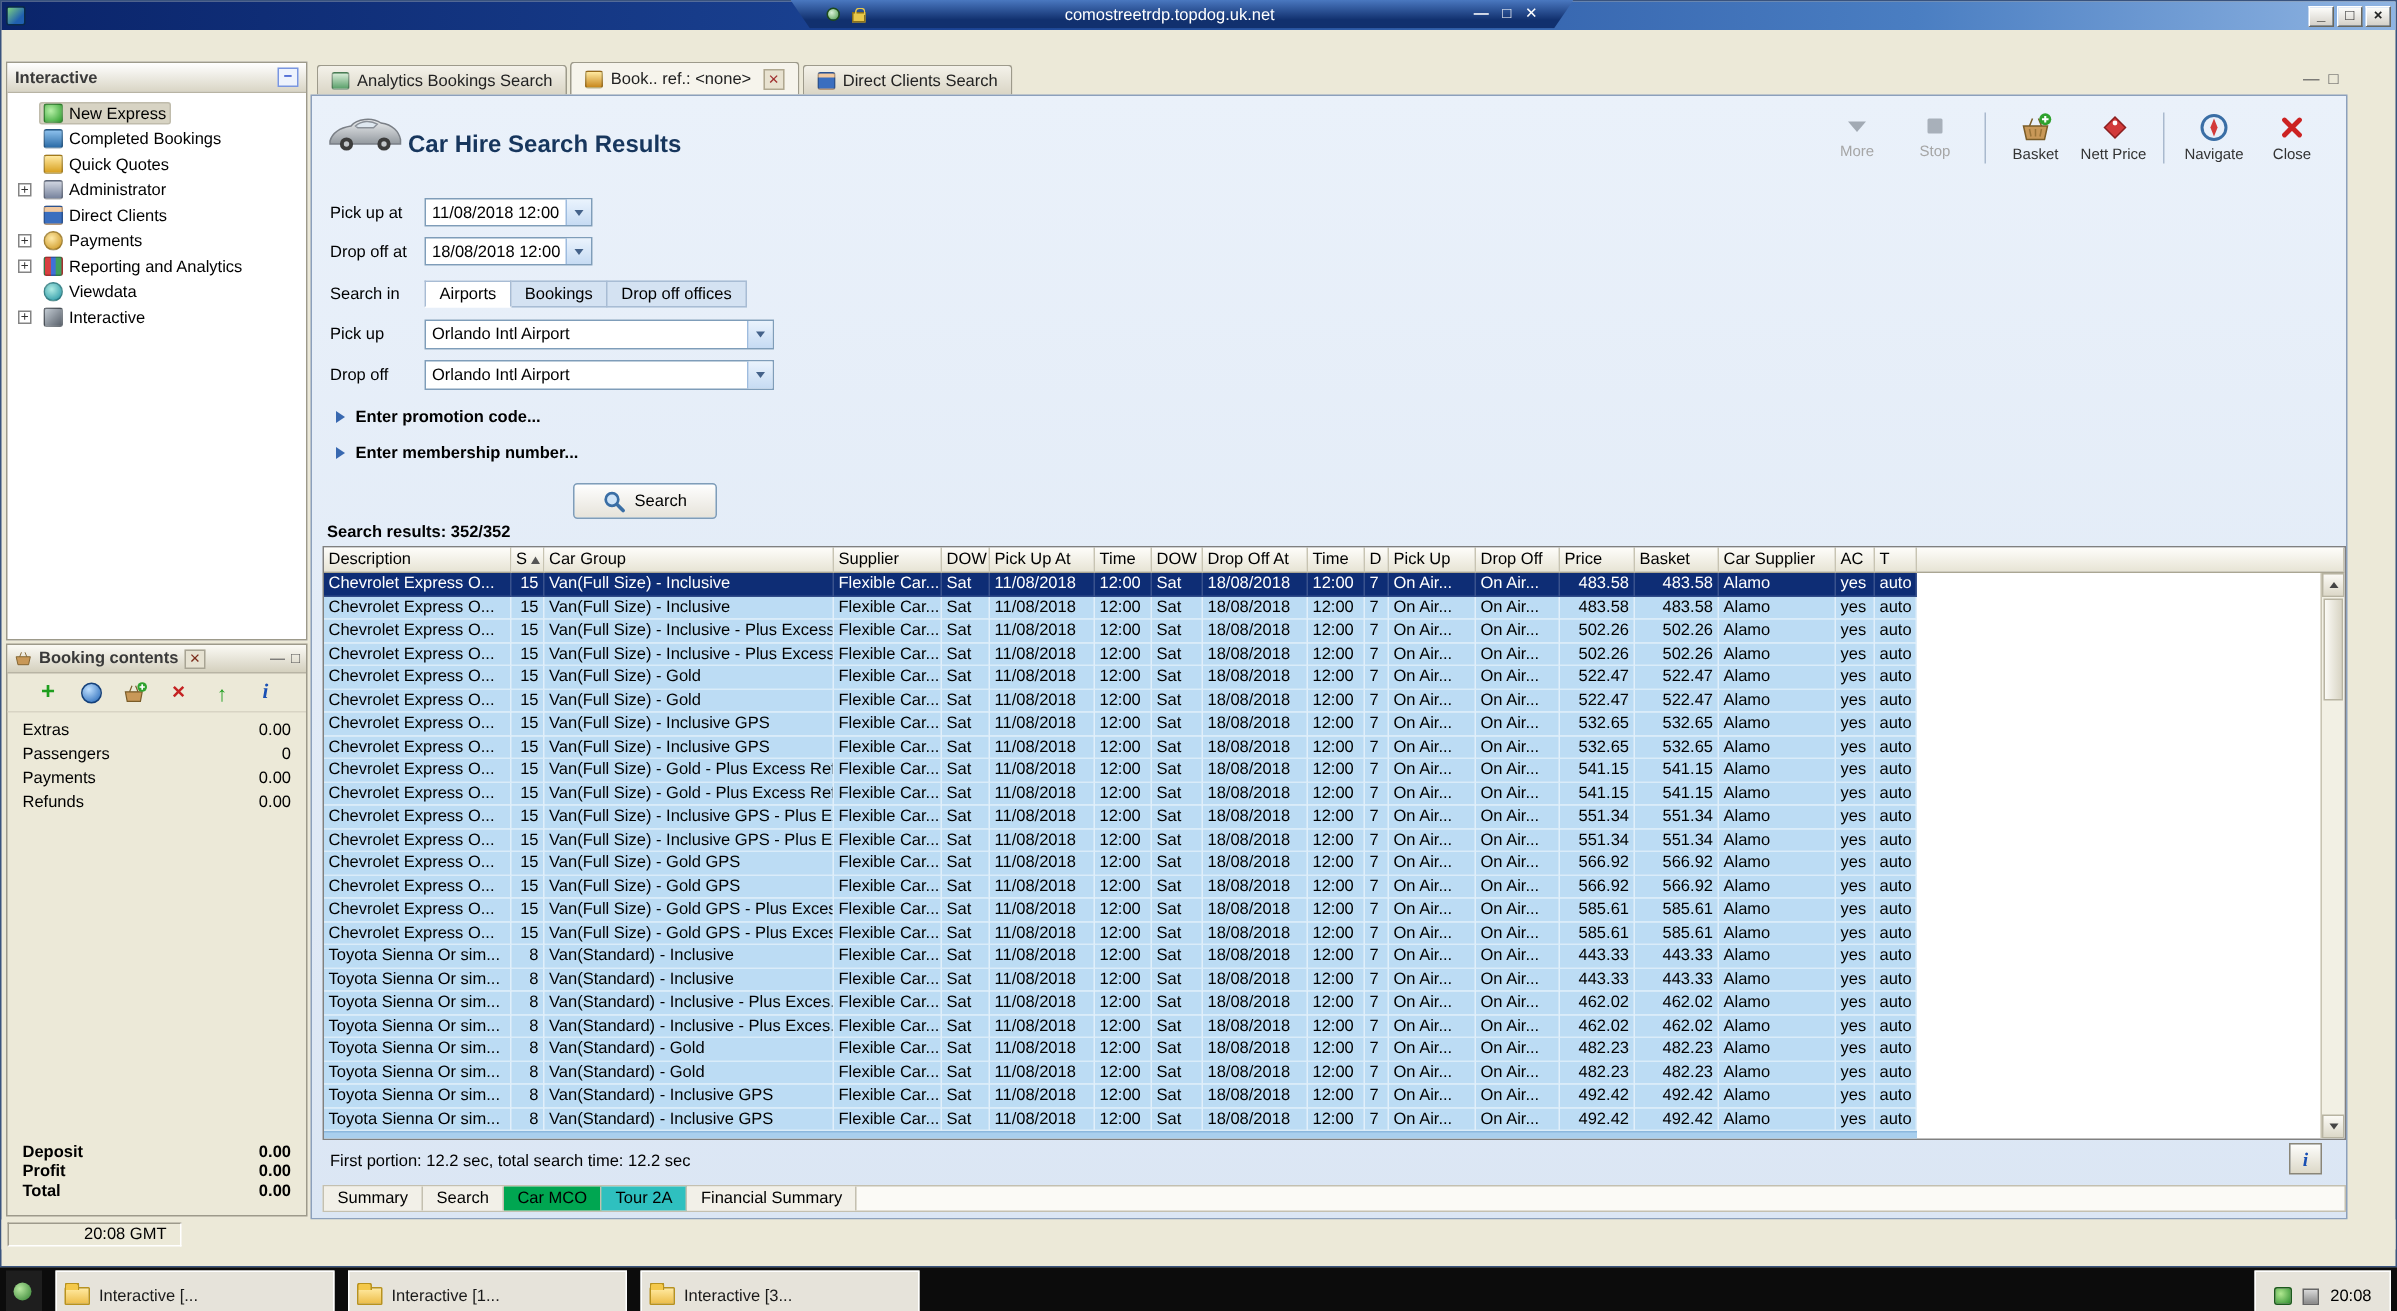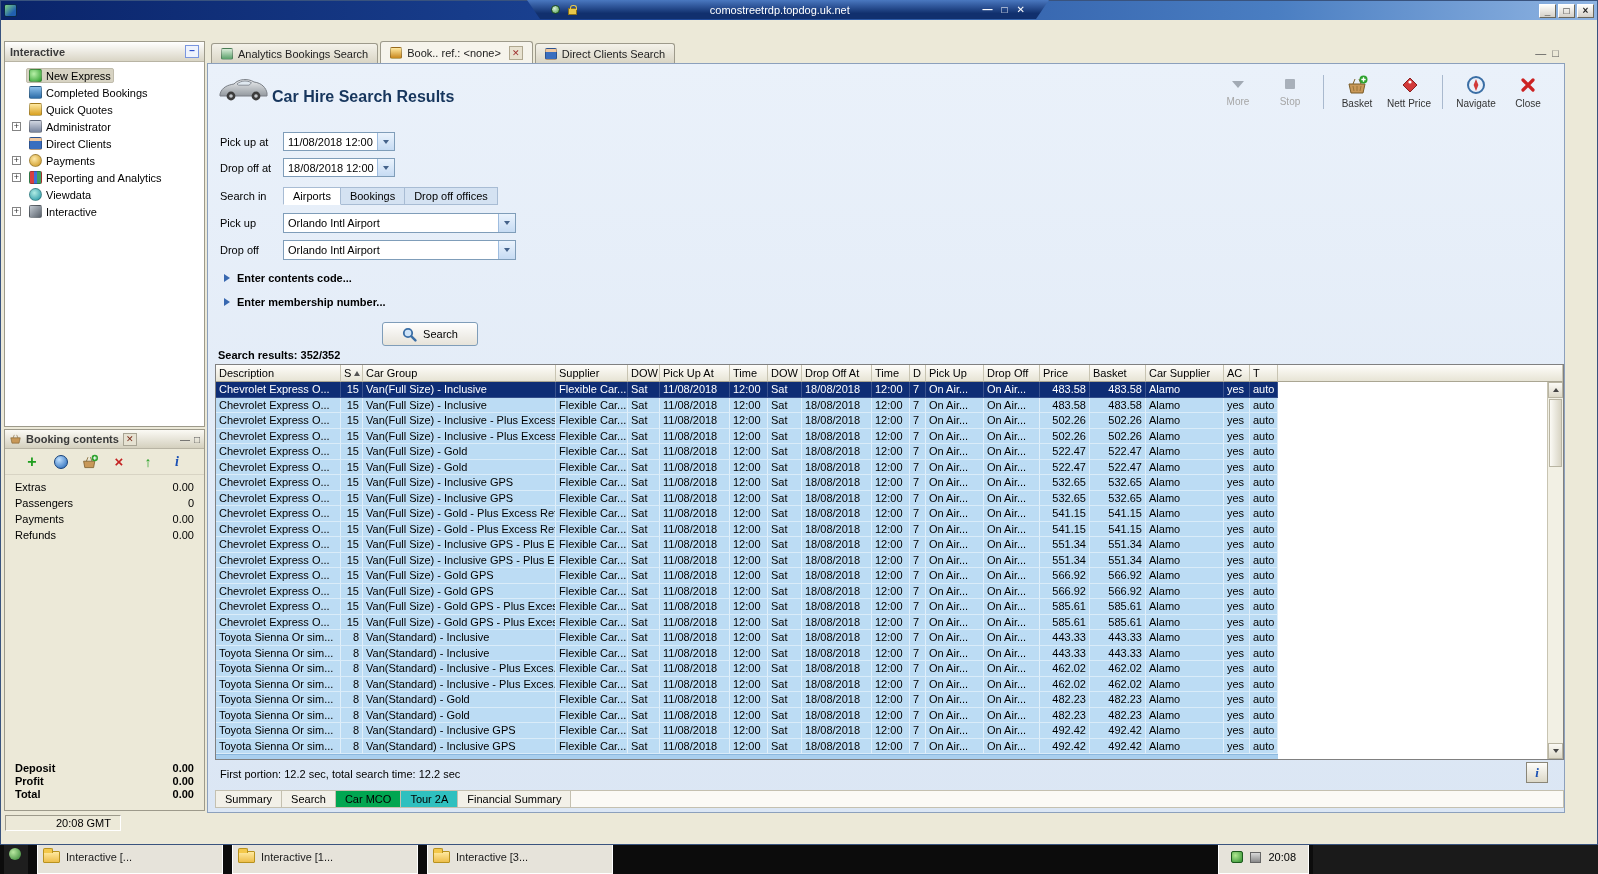--- a/index.html
+++ b/index.html
@@ -183,22 +183,22 @@
 
   
   .statusbar { position:absolute; left:0; right:0; top:812px; height:20px; background:#ece9d8;
                display:flex; align-items:center; padding:2px 4px; gap:4px; }
   .sb-main { flex:1; height:16px; border:1px solid; border-color:#9d9a8b #fff #fff #9d9a8b;
              display:flex; align-items:center; justify-content:center; gap:26px; }
   .sb-time { width:116px; height:16px; border:1px solid; border-color:#9d9a8b #fff #fff #9d9a8b;
              display:flex; align-items:center; justify-content:flex-end; padding:0 9px; }
 
   
-  .taskbar { position:absolute; left:0; top:845px; width:1313px; height:29px; background:#0c0c0c;
-             display:flex; align-items:flex-end; gap:9px; padding:2px 4px 0 4px; overflow:hidden; }
+  .taskbar { position:absolute; left:0; top:845px; width:1598px; height:29px; background:#0c0c0c;
+             display:flex; align-items:flex-start; gap:9px; padding:2px 4px 0 4px; overflow:hidden; }
   .start-frag { width:24px; height:34px; background:#1e1e1e; position:relative; }
   .start-frag::after { content:""; position:absolute; left:5px; top:8px; width:12px; height:12px;
                        border-radius:50%; background:radial-gradient(circle at 35% 35%,#b8e8a0,#2e7e2e); }
   .task-btn { width:186px; height:34px; background:#e6e3da; border:1px solid #fff;
               display:flex; align-items:center; gap:6px; padding:0 5px; overflow:hidden; }
   .folder { width:17px; height:12px; min-width:17px; background:linear-gradient(#ffe9a0,#edbE4a);
             background:linear-gradient(#ffe9a0,#edbe4a); border:1px solid #b8921e; border-radius:1px; position:relative; }
   .folder::before { content:""; position:absolute; top:-4px; left:-1px; width:8px; height:4px;
                     background:#f4c84a; border:1px solid #b8921e; border-bottom:none; border-radius:2px 2px 0 0; }
   .task-label { white-space:nowrap; overflow:hidden; color:#1a1a1a; }
@@ -488,21 +488,21 @@
           <span class="f-label">Drop off</span>
           <span class="combo wide">
             <span class="val">Orlando Intl Airport</span>
             <span class="btn">
                 <span class="tri-down"></span>
               </span>
           </span>
         </div>
         <div class="disclosure">
           <span class="tri-right"></span>
-          <span>Enter contents code...</span>
+          <span>Enter promotion code...</span>
         </div>
         <div class="disclosure">
           <span class="tri-right"></span>
           <span>Enter membership number...</span>
         </div>
         <div class="search-btn">
           <svg width="15" height="15" viewBox="0 0 15 15">
             <circle cx="6" cy="6" r="4.2" fill="#cfe4f8" stroke="#3a6ea5" stroke-width="1.8"></circle>
             <line x1="9.4" y1="9.4" x2="13.4" y2="13.4" stroke="#3a6ea5" stroke-width="2.4" stroke-linecap="round"></line>
           </svg>

